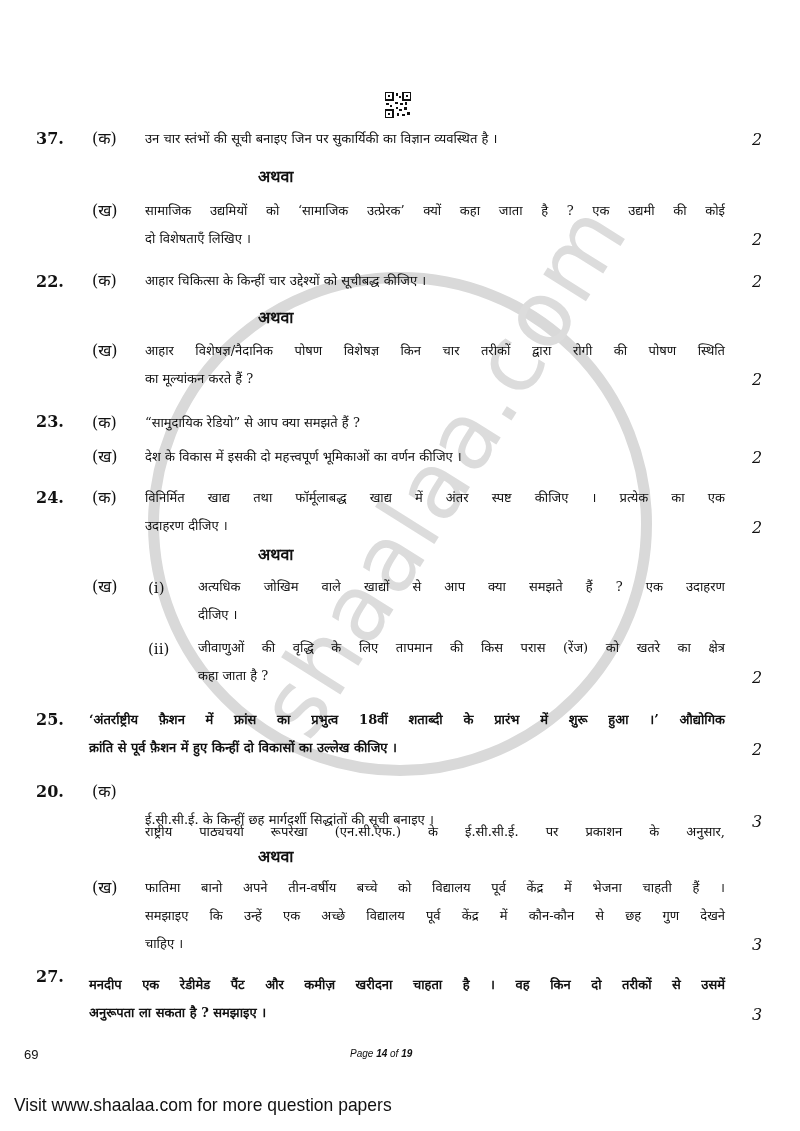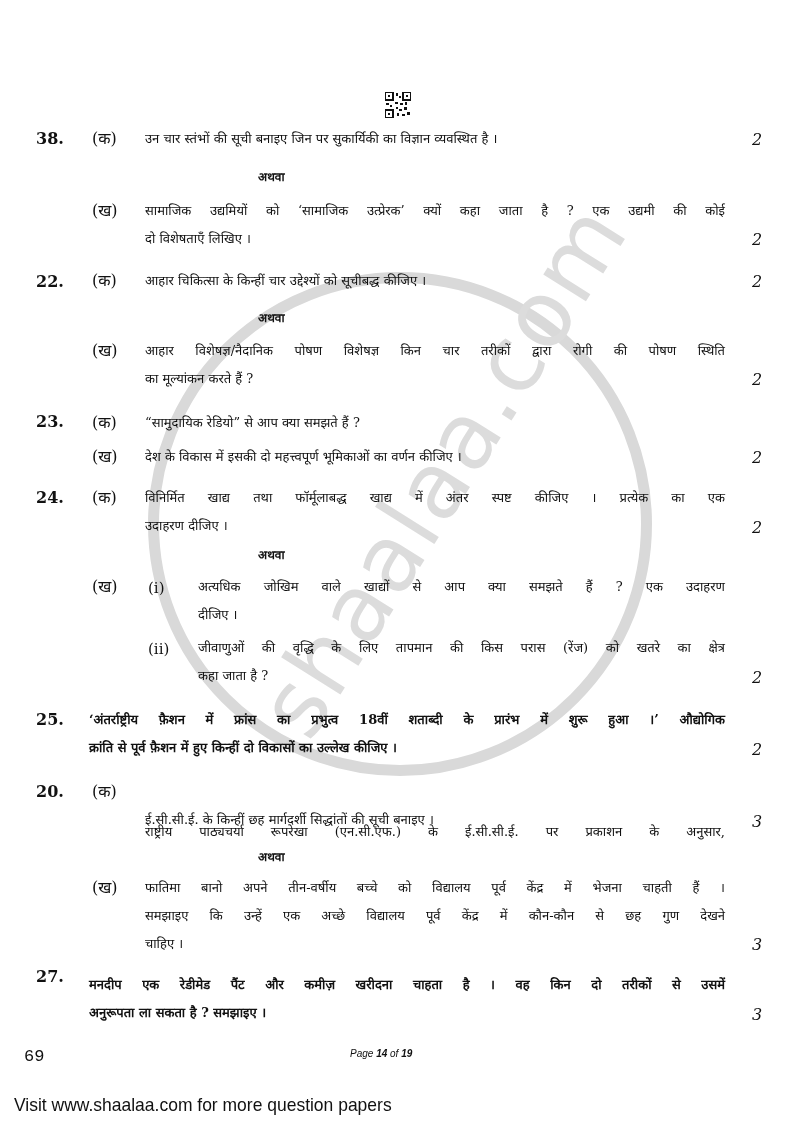--- a/index.html
+++ b/index.html
@@ -29,22 +29,22 @@
     position: absolute; font-size: 13px; line-height: 20px; white-space: nowrap;
   }
   .qno { position: absolute; left: 36px; font-weight: bold; font-size: 16px; }
   .opt { position: absolute; left: 92px; font-size: 16px; }
   .sub { position: absolute; left: 148px; font-size: 15px; }
   .txt { position: absolute; left: 145px; width: 580px; text-align: justify; text-align-last: justify; }
   .txt.last { text-align-last: left; }
   .txt.deep { left: 198px; width: 527px; }
   .txt.q25 { left: 89px; width: 636px; font-weight: bold; }
   .marks { position: absolute; left: 752px; font-style: italic; font-size: 16px; }
-  .athva { position: absolute; left: 258px; font-weight: bold; font-size: 12px; }
-  .footer-code { position: absolute; left: 24px; top: 1047px; font-family: Liberation Mono, monospace; font-size: 17px; }
+  .athva { position: absolute; left: 258px; font-weight: bold; font-size: 16px; }
+  .footer-code { position: absolute; left: 24px; top: 1047px; font-family: Liberation Sans, sans-serif; font-size: 13px; }
   .footer-page { position: absolute; left: 350px; top: 1048px; font-family: "Liberation Sans", sans-serif; font-size: 10px; font-style: italic; }
   .footer-page b { font-weight: bold; }
   .visit { position: absolute; left: 14px; top: 1094px; font-family: "Liberation Sans", sans-serif; font-size: 19px; transform: scaleX(0.92); transform-origin: left; }
 </style>
 </head>
 <body>
 
 <div class="watermark-circle"></div>
 <div class="watermark-text">shaalaa.com</div>
 
@@ -66,21 +66,21 @@
   <rect x="12" y="21" width="2" height="3" fill="#111"></rect>
   <rect x="17" y="22" width="3" height="2" fill="#111"></rect>
   <rect x="22" y="20" width="3" height="3" fill="#111"></rect>
   <rect x="1" y="11" width="3" height="2" fill="#111"></rect>
   <rect x="5" y="13" width="2" height="2" fill="#111"></rect>
 </svg>
 
 <div class="content">
 
   <div>
-    <span class="line qno" style="top:129px">38.</span>
+    <span class="line qno" style="top:129px">37.</span>
     <span class="line opt" style="top:129px">(क)</span>
     <span class="line txt last" style="top:129px">उन चार स्तंभों की सूची बनाइए जिन पर सुकार्यिकी का विज्ञान व्यवस्थित है ।</span>
     <span class="line marks" style="top:130px">2</span>
     <span class="line athva" style="top:167px">अथवा</span>
     <span class="line opt" style="top:201px">(ख)</span>
     <span class="line txt" style="top:201px">सामाजिक उद्यमियों को ‘सामाजिक उत्प्रेरक’ क्यों कहा जाता है ? एक उद्यमी की कोई</span>
     <span class="line txt last" style="top:229px">दो विशेषताएँ लिखिए ।</span>
     <span class="line marks" style="top:230px">2</span>
   </div>
 

